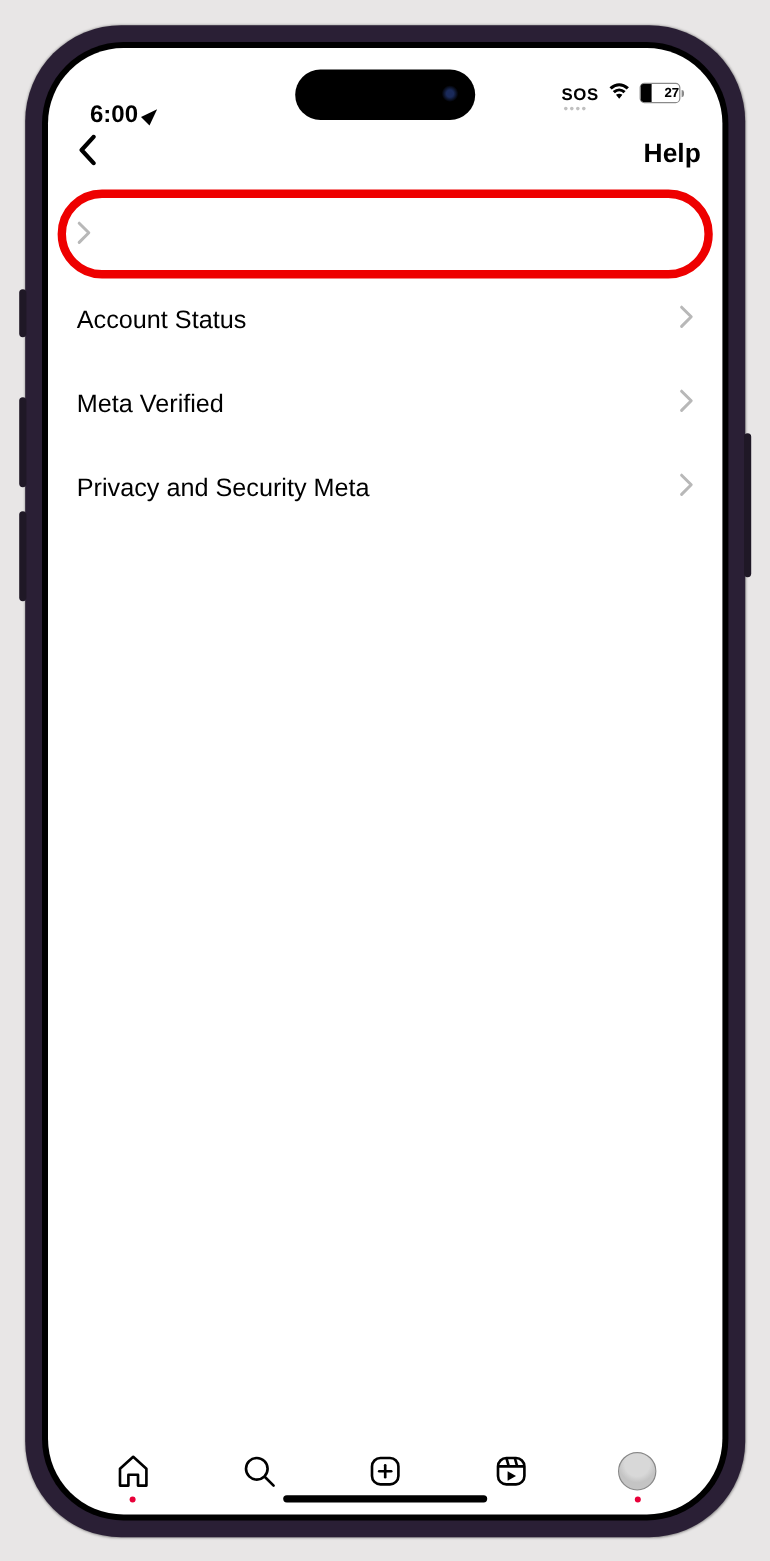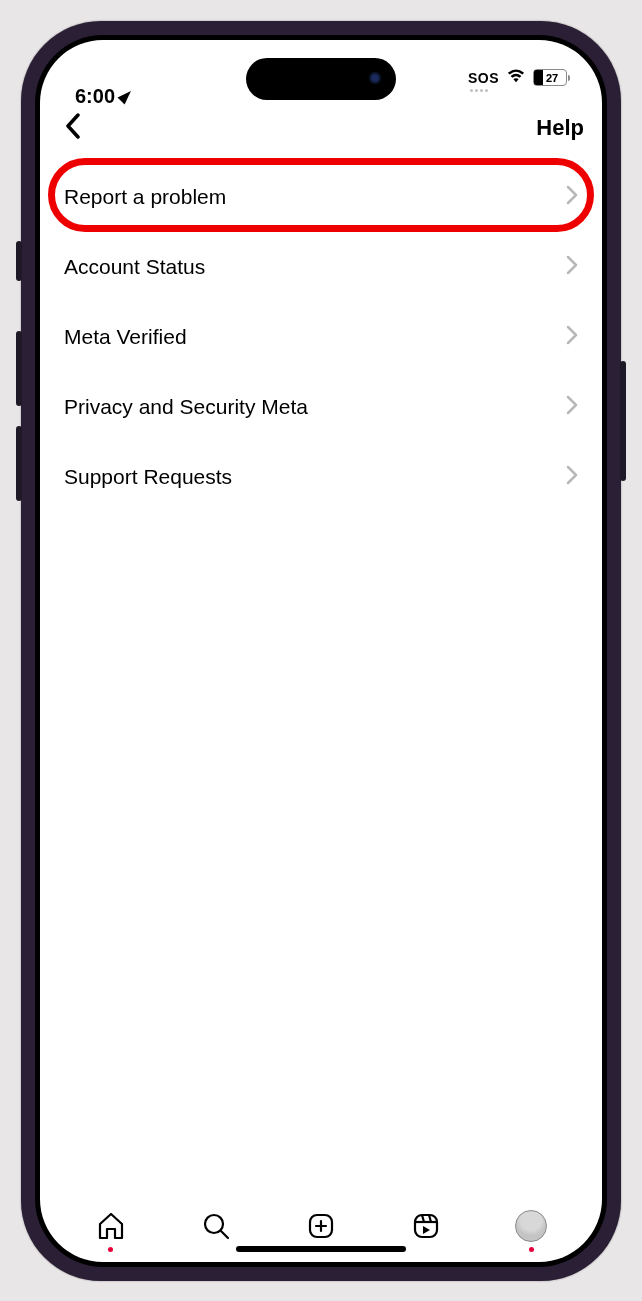--- a/index.html
+++ b/index.html
@@ -107,21 +107,21 @@
       width: 2.5px; height: 6px;
       background: #8a8a8a;
       border-radius: 0 2px 2px 0;
     }
     .battery-fill {
       width: 27%; height: 100%;
       background: #000;
       border-radius: 2px 0 0 2px;
     }
     .battery-text {
-      position: absolute; left: 12px; right: 0; text-align: left;
+      position: absolute; left: 12px; right: 0; text-align: right;
       font-size: 11px; font-weight: 700; color: #fff;
       mix-blend-mode: difference;
     }
     .nav-header {
       height: 56px;
       display: flex;
       align-items: center;
       justify-content: flex-end;
       position: relative;
       padding: 0 18px;
@@ -250,47 +250,40 @@
           <svg viewBox="0 0 18 26">
               <path d="M14 2 L4 13 L14 24" stroke="#000" stroke-width="3.5" fill="none" stroke-linecap="round" stroke-linejoin="round"></path>
             </svg>
         </div>
         <div class="header-title">Help</div>
       </div>
 
       <div class="menu-list">
         <div class="highlighted">
           <div class="menu-item">
-            <span class="menu-label">Report a problem</span>
             <span class="chevron"><svg viewBox="0 0 12 20">
                   <path d="M2 2 L10 10 L2 18" stroke="#b8b8b8" stroke-width="2.5" fill="none" stroke-linecap="round" stroke-linejoin="round"></path>
                 </svg></span>
             <div class="highlight-ring"></div>
           </div>
         </div>
         <div class="menu-item">
           <span class="menu-label">Account Status</span>
           <span class="chevron"><svg viewBox="0 0 12 20">
                 <path d="M2 2 L10 10 L2 18" stroke="#b8b8b8" stroke-width="2.5" fill="none" stroke-linecap="round" stroke-linejoin="round"></path>
               </svg></span>
         </div>
         <div class="menu-item">
           <span class="menu-label">Meta Verified</span>
           <span class="chevron"><svg viewBox="0 0 12 20">
                 <path d="M2 2 L10 10 L2 18" stroke="#b8b8b8" stroke-width="2.5" fill="none" stroke-linecap="round" stroke-linejoin="round"></path>
               </svg></span>
         </div>
         <div class="menu-item">
           <span class="menu-label">Privacy and Security Meta</span>
-          <span class="chevron"><svg viewBox="0 0 12 20">
-                <path d="M2 2 L10 10 L2 18" stroke="#b8b8b8" stroke-width="2.5" fill="none" stroke-linecap="round" stroke-linejoin="round"></path>
-              </svg></span>
-        </div>
-        <div class="menu-item">
-          <span class="menu-label">Support Requests</span>
           <span class="chevron"><svg viewBox="0 0 12 20">
                 <path d="M2 2 L10 10 L2 18" stroke="#b8b8b8" stroke-width="2.5" fill="none" stroke-linecap="round" stroke-linejoin="round"></path>
               </svg></span>
         </div>
       </div>
 
       <div class="bottom-nav">
         <div class="nav-item">
           <svg viewBox="0 0 32 32">
               <path d="M5 14 L16 4 L27 14 L27 28 L20 28 L20 19 L12 19 L12 28 L5 28 Z" fill="none" stroke="#000" stroke-width="2.2" stroke-linejoin="round"></path>

